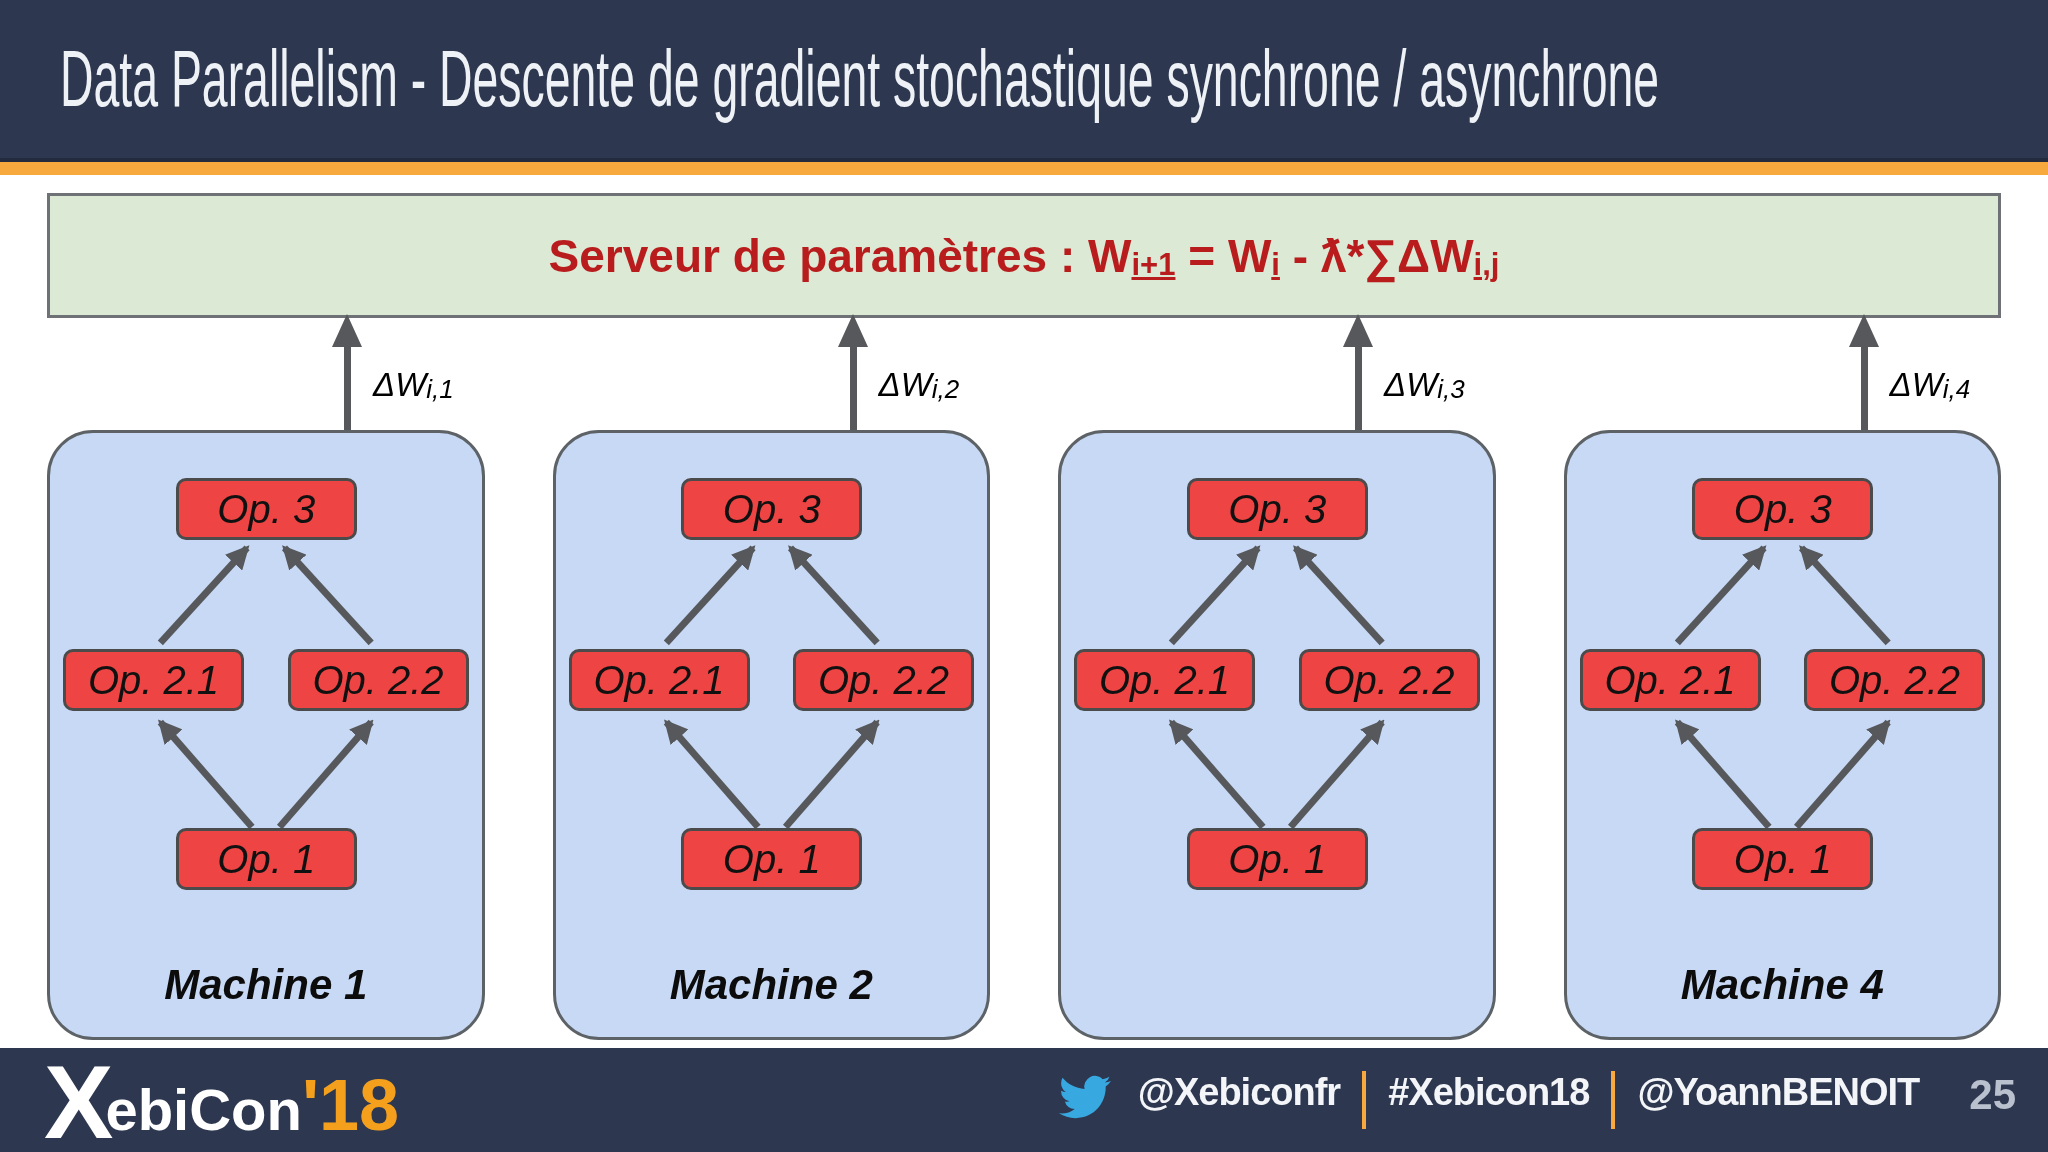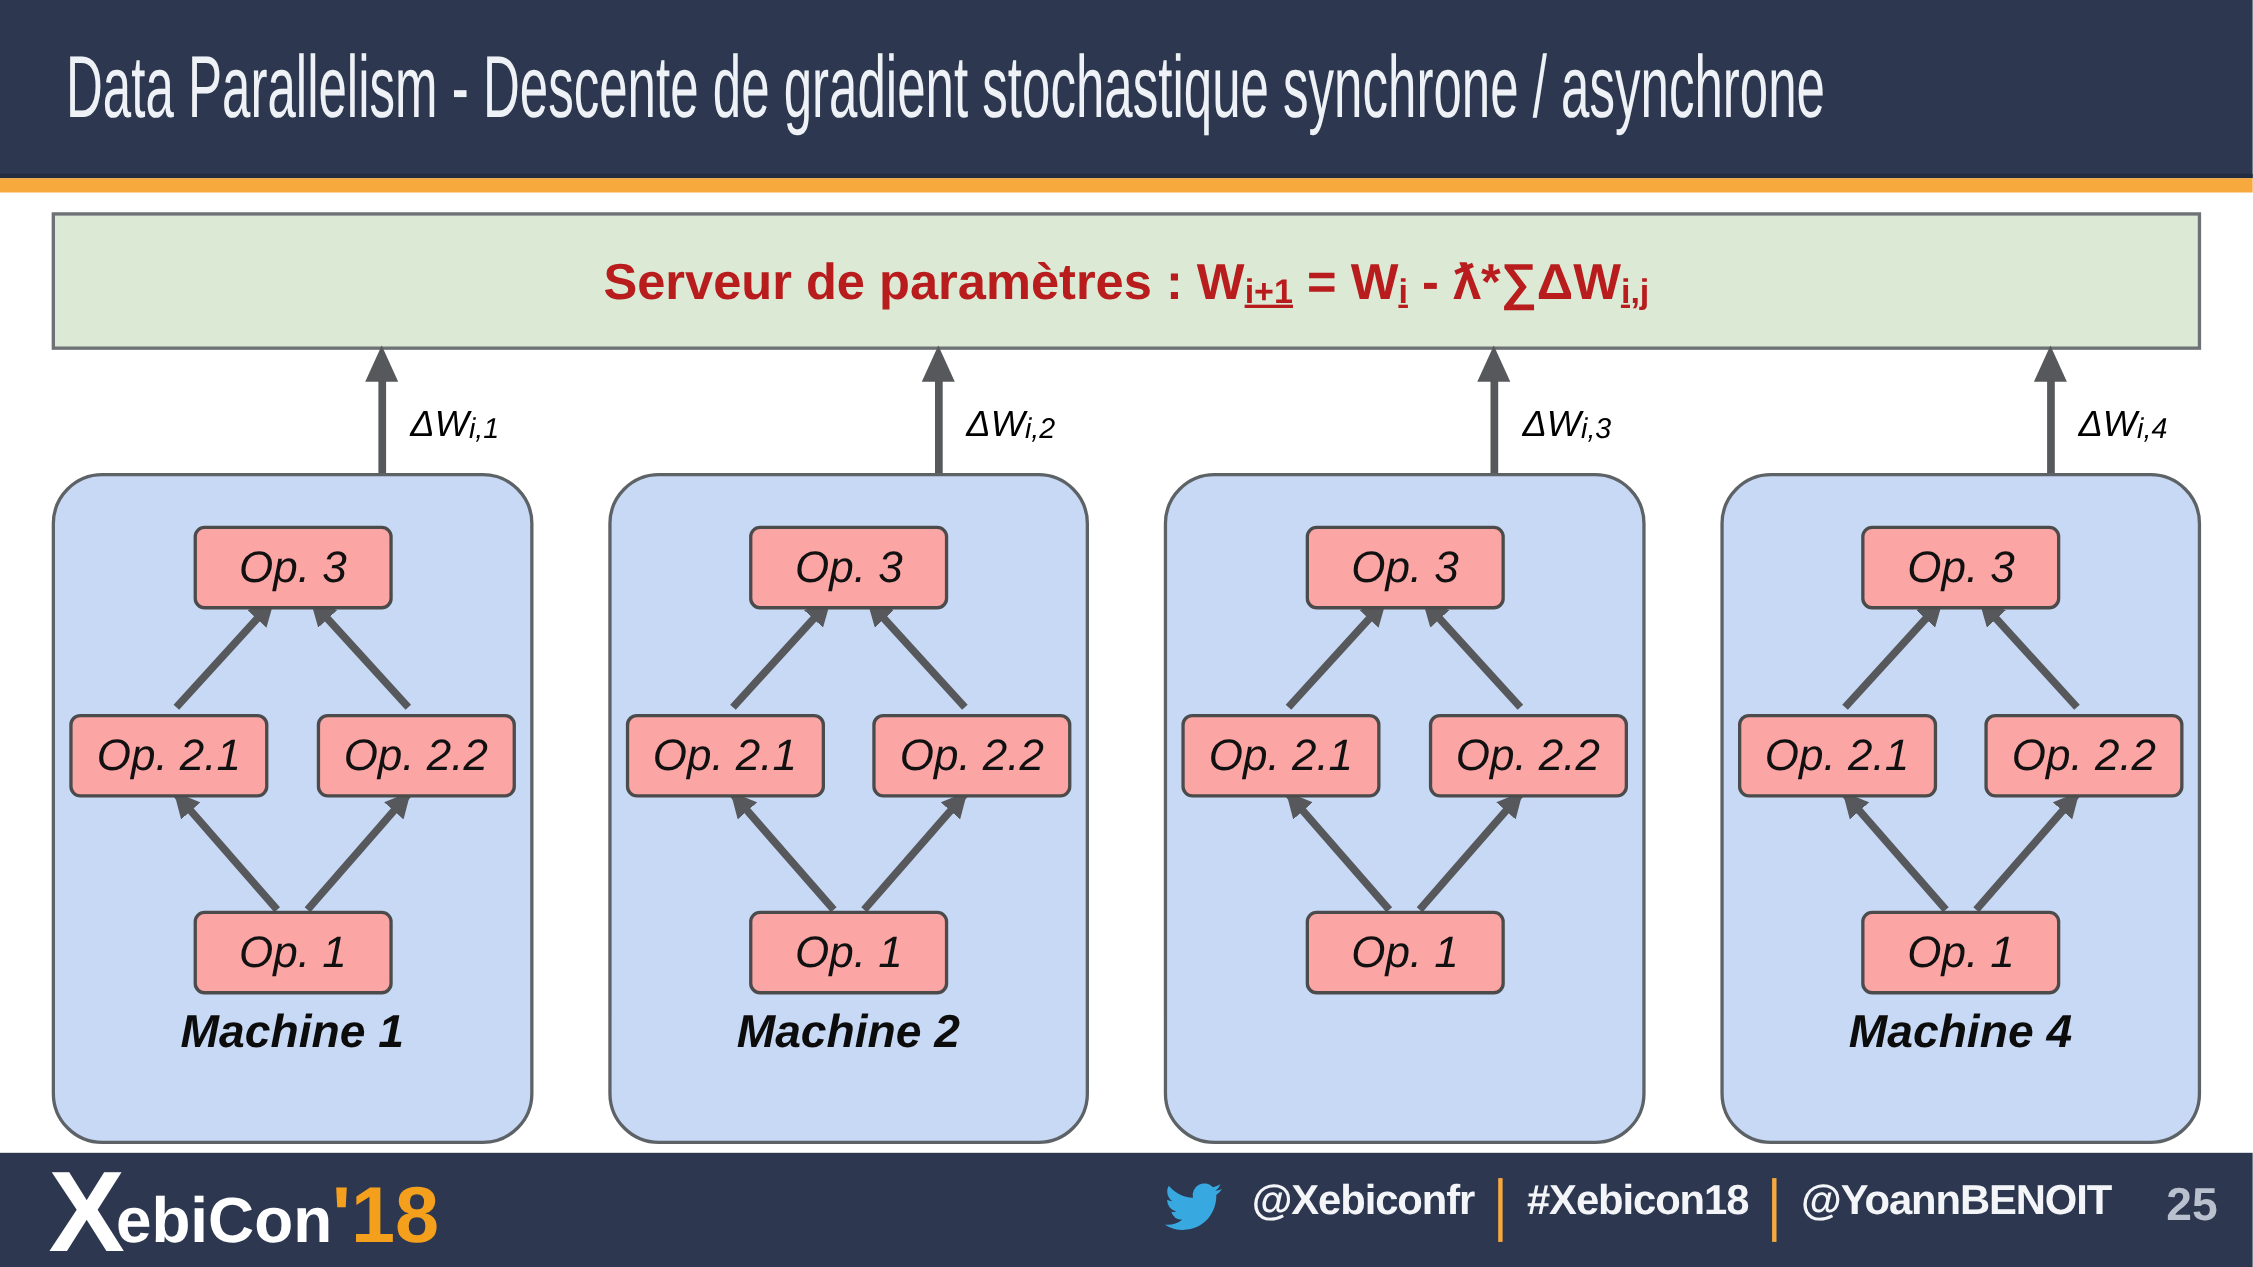--- a/index.html
+++ b/index.html
@@ -20,29 +20,29 @@
     display:flex;align-items:center;justify-content:center;
     font-weight:700;font-size:46px;color:#b91c1c;white-space:pre;}
   .server-box .sub{font-size:31px;position:relative;top:9px;font-weight:700;text-decoration:underline;}
   
   .machines-row{position:absolute;left:47px;top:430px;width:1954px;height:610px;
     display:flex;gap:68px;font-style:italic;}
   .machine-col{flex:1;position:relative;}
   .machine-box{position:absolute;left:0;right:0;top:0;bottom:0;box-sizing:border-box;
     background:#c8d9f5;border:3px solid #5d6267;border-radius:46px;}
   .dag{position:absolute;left:0;top:0;width:100%;height:100%;}
-  .op{position:absolute;box-sizing:border-box;width:181px;height:76px;
-    background:#fca5a5;border:3px solid #4b4b4b;border-radius:10px;
+  .op{position:absolute;box-sizing:border-box;width:181px;height:62px;
+    background:#ef4444;border:3px solid #4b4b4b;border-radius:10px;
     display:flex;align-items:center;justify-content:center;
     font-size:40px;color:#111;}
   .op3{left:50%;margin-left:-90px;top:45px;}
   .op21{left:13px;top:216px;justify-content:center;}
   .op22{right:13px;top:216px;}
   .op1{left:50%;margin-left:-90px;top:395px;}
-  .machine-name{position:absolute;left:0;right:0;top:481px;text-align:center;
+  .machine-name{position:absolute;left:0;right:0;top:528px;text-align:center;
     font-weight:700;font-size:42px;color:#0c0c0c;}
   
   .delta-shaft{position:absolute;left:297px;top:-86px;width:7px;height:86px;background:#56585b;}
   .delta-head{position:absolute;left:285px;top:-116px;width:0;height:0;
     border-left:15px solid transparent;border-right:15px solid transparent;
     border-bottom:33px solid #56585b;}
   .delta-label{position:absolute;left:326px;top:-64px;font-size:33px;color:#000;white-space:nowrap;}
   .delta-label .dsub{font-size:26px;position:relative;top:2px;}
   
   .footer{position:absolute;left:0;top:1048px;width:2048px;height:104px;

